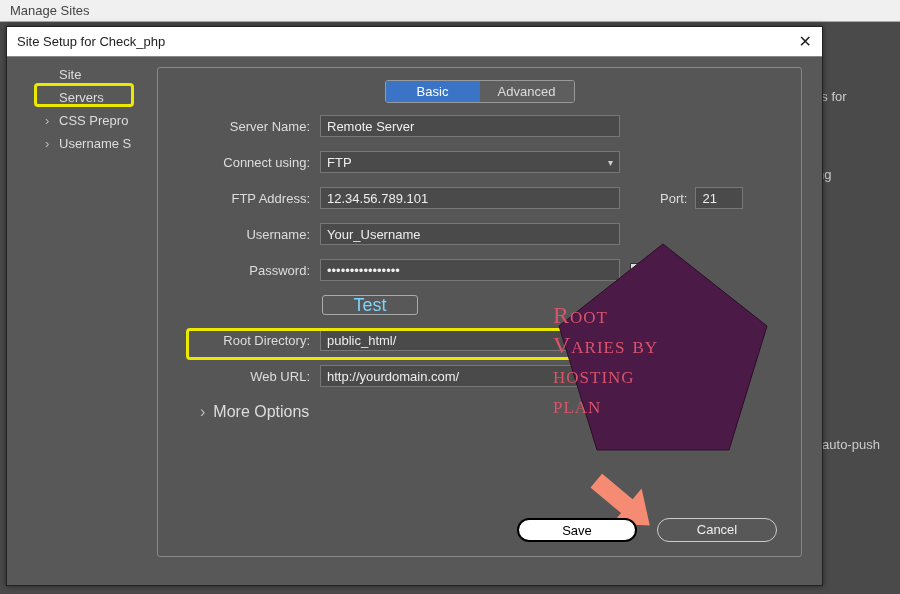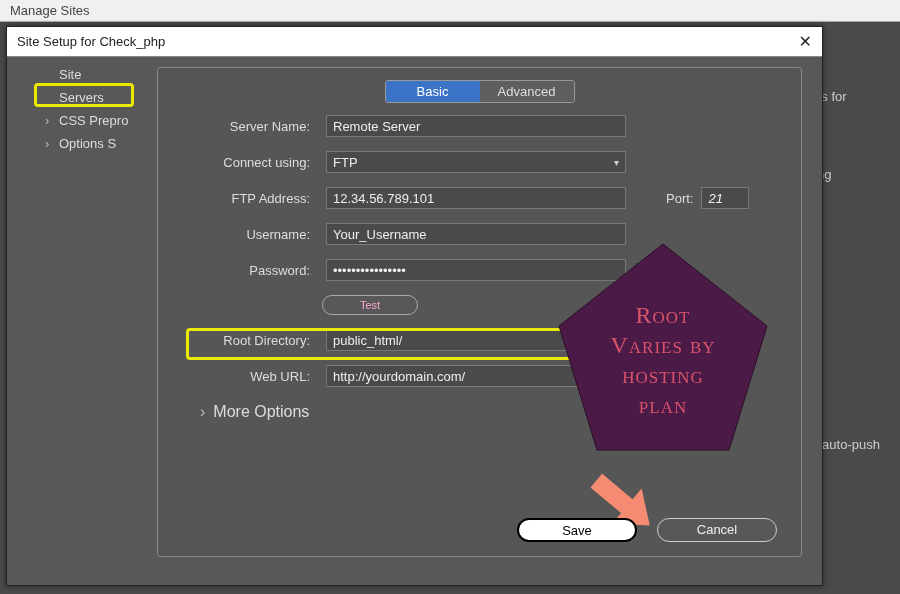--- a/index.html
+++ b/index.html
@@ -26,50 +26,50 @@
   .inner { border: 1px solid #888; border-radius: 3px; background: #565656; height: 490px; position: relative; padding: 12px 24px 0 24px; }
 
   
   .tabset { width: 190px; margin: 0 auto 12px auto; display: flex; border: 1px solid #999; border-radius: 3px; overflow: hidden; }
   .tabset div { flex: 1; text-align: center; padding: 3px 16px; font-size: 13px; }
   .tabset .active { background: #3b74c6; color: #fff; }
   .tabset .inactive { background: #5e5e5e; color: #ddd; }
 
   
   .row { display: flex; align-items: center; margin-bottom: 14px; }
-  .row label { width: 128px; text-align: right; margin-right: 16px; color: #ddd; font-size: 13px; }
+  .row label { width: 128px; text-align: right; margin-right: 10px; color: #ddd; font-size: 13px; }
   .field { height: 22px; background: #4a4a4a; border: 1px solid #777; color: #eee; padding: 2px 6px; font-size: 13px; }
   .field.w300 { width: 300px; }
   .field.select { width: 300px; display: flex; justify-content: space-between; align-items: center; }
   .chev { font-size: 10px; color: #ccc; }
   .port-label { margin-left: 40px; margin-right: 8px; color: #ddd; }
-  .field.port { width: 48px; font-style: italic; }
+  .field.port { width: 48px; }
   .save-chk { margin-left: 10px; display: flex; align-items: center; gap: 6px; }
   .save-chk .box { width: 14px; height: 14px; background: #ddd; color: #000; font-size: 11px; text-align: center; line-height: 14px; border: 1px solid #333; }
 
-  .test-btn { width: 96px; height: 20px; border: 1px solid #aaa; border-radius: 10px; background: #585858; color: #f9a8d4; text-align: center; line-height: 18px; margin: 6px 0 14px 140px; font-size: 11px; }
+  .test-btn { width: 96px; height: 20px; border: 1px solid #aaa; border-radius: 3px; background: #585858; color: #7dd3fc; text-align: center; line-height: 18px; margin: 6px 0 14px 140px; font-size: 18px; }
 
   .root-hl { position: absolute; left: 28px; top: 260px; width: 530px; height: 32px; border: 3px solid #ece900; border-radius: 4px; pointer-events: none; }
 
   .more { margin: 16px 0 0 18px; color: #ddd; font-size: 16px; }
   .more::before { content: "›"; margin-right: 8px; color: #bbb; }
 
   
   .examples { position: absolute; bottom: 76px; left: 120px; right: 80px; display: flex; justify-content: space-between; color: #ff5a36; font-size: 20px; }
 
   
   .btnrow { position: absolute; bottom: 14px; left: 24px; right: 24px; display: flex; }
   .pill { width: 120px; height: 24px; border: 1px solid #ccc; border-radius: 12px; background: #585858; color: #eee; text-align: center; line-height: 22px; font-size: 13px; }
   .pill.save { background: #fff; color: #000; border: 2px solid #000; font-weight: 500; }
   .spacer { flex: 1; }
 
   
   .pentagon { position: absolute; top: 172px; right: 28px; width: 220px; height: 214px; }
   .pentagon svg { position: absolute; inset: 0; }
-  .pentagon .text { position: absolute; top: 60px; left: 0; right: 0; text-align: center; font-family: Georgia, 'Times New Roman', serif; font-variant: small-caps; letter-spacing: 1px; font-size: 24px; line-height: 30px; color: #d9536a; }
+  .pentagon .text { position: absolute; top: 60px; left: 0; right: 0; text-align: left; font-family: Georgia, 'Times New Roman', serif; font-variant: small-caps; letter-spacing: 1px; font-size: 24px; line-height: 30px; color: #d9536a; }
 
   
   .arrow { position: absolute; bottom: 26px; left: 430px; width: 70px; height: 54px; transform: rotate(40deg); }
   .arrow svg polygon { fill: #f58b73; }
 
   
   .bg-text { position: absolute; right: 0; top: 68px; font-size: 13px; color: #ccc; width: 100px; padding: 6px 4px; line-height: 18px; text-align: left; pointer-events: none; }
 </style>
 </head>
 <body>
@@ -86,21 +86,21 @@
     <span>Site Setup for Check_php</span>
     <span class="close">✕</span>
   </div>
 
   <div class="dialog-body">
 
     <div class="nav" style="position:relative">
       <div class="nav-item">Site</div>
       <div class="nav-item">Servers</div>
       <div class="nav-item expandable">CSS Prepro</div>
-      <div class="nav-item expandable">Options S</div>
+      <div class="nav-item expandable">Username S</div>
       <div class="servers-hl"></div>
     </div>
 
     <div class="panel">
       <div class="inner">
 
         <div class="tabset">
           <div class="active">Basic</div>
           <div class="inactive">Advanced</div>
         </div>

